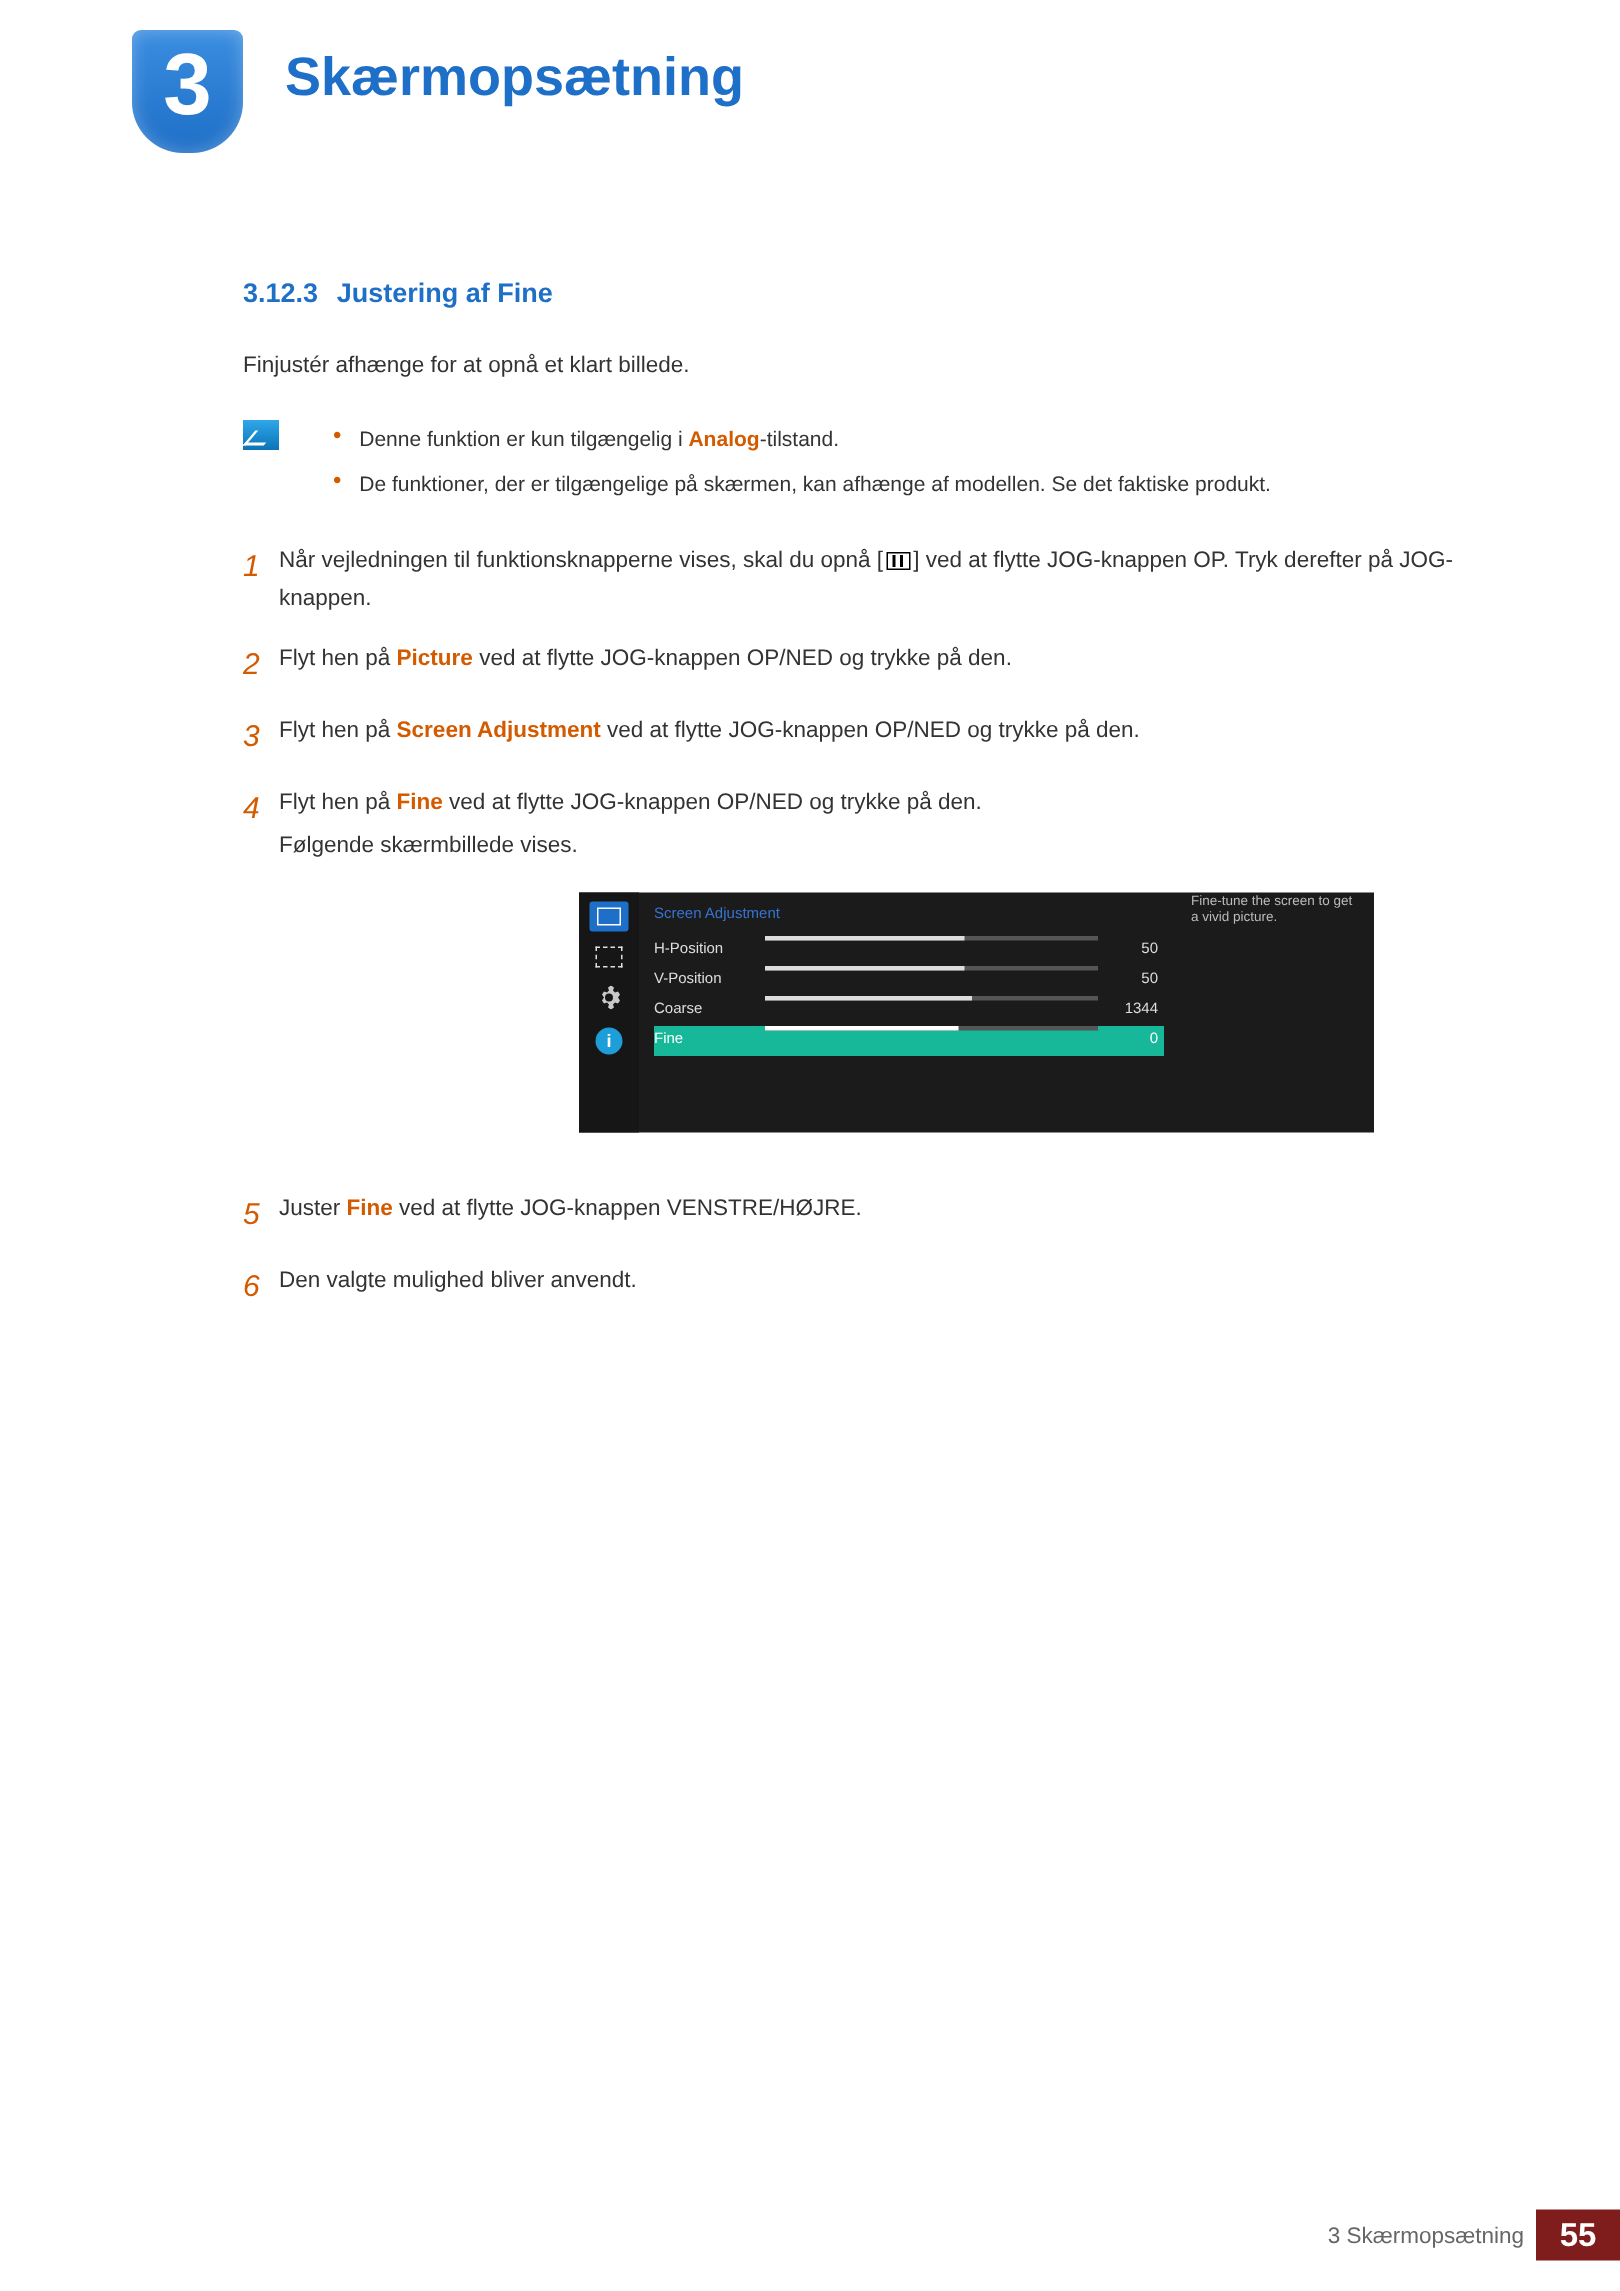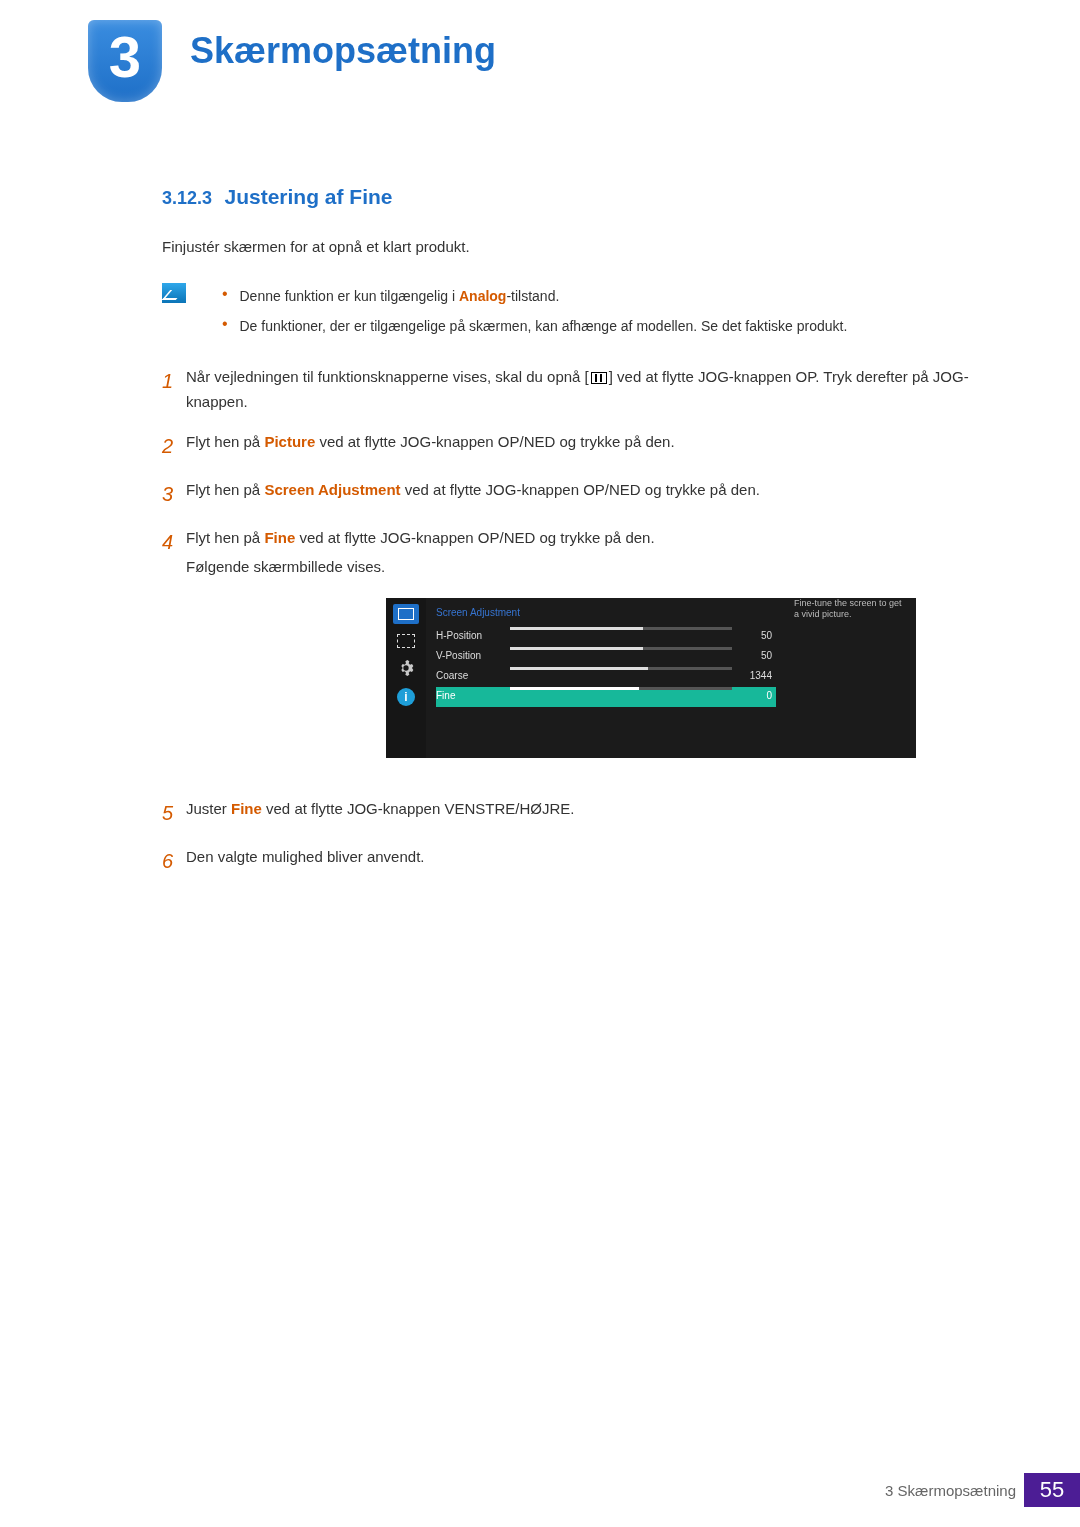--- a/index.html
+++ b/index.html
@@ -42,21 +42,21 @@
     right: 100px;
   }
   .sec-num {
     color: #1e6fc7;
     font-weight: bold;
     font-size: 18px;
   }
   .sec-title {
     color: #1e6fc7;
     font-weight: bold;
-    font-size: 21px;
+    font-size: 18px;
     margin-left: 8px;
   }
   .intro {
     margin-top: 26px;
     font-size: 15px;
     line-height: 1.6;
   }
   .note-row {
     display: flex;
     margin-top: 22px;
@@ -201,43 +201,43 @@
     right: 0;
     display: flex;
     align-items: center;
   }
   .footer-text {
     font-size: 15px;
     color: #666;
     margin-right: 8px;
   }
   .page-box {
-    background: #4c1d95;
+    background: #7f1d1d;
     color: #fff;
-    font-weight: normal;
+    font-weight: bold;
     font-size: 22px;
     width: 56px;
     height: 34px;
     line-height: 34px;
     text-align: center;
   }
 </style>
 </head>
 <body>
 
 <div class="chapter-tab">3</div>
 <div class="chapter-title">Skærmopsætning</div>
 
 <div class="content">
   <div>
     <span class="sec-num">3.12.3</span>
     <span class="sec-title">Justering af Fine</span>
   </div>
 
-  <div class="intro">Finjustér skærmen for at opnå et klart produkt.</div>
+  <div class="intro">Finjustér afhænge for at opnå et klart billede.</div>
 
   <div class="note-row">
     <div class="note-icon"></div>
     <div class="note-list">
       <div>
         <span class="bullet">•</span>
         <span>Denne funktion er kun tilgængelig i </span><span class="hl">Analog</span><span>-tilstand.</span>
       </div>
       <div>
         <span class="bullet">•</span>

